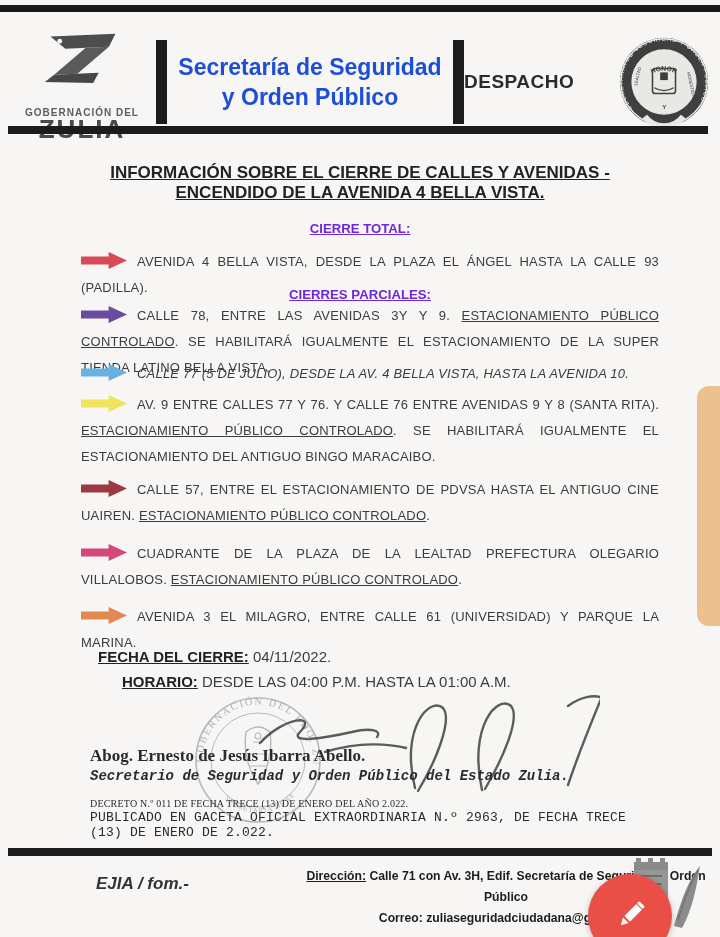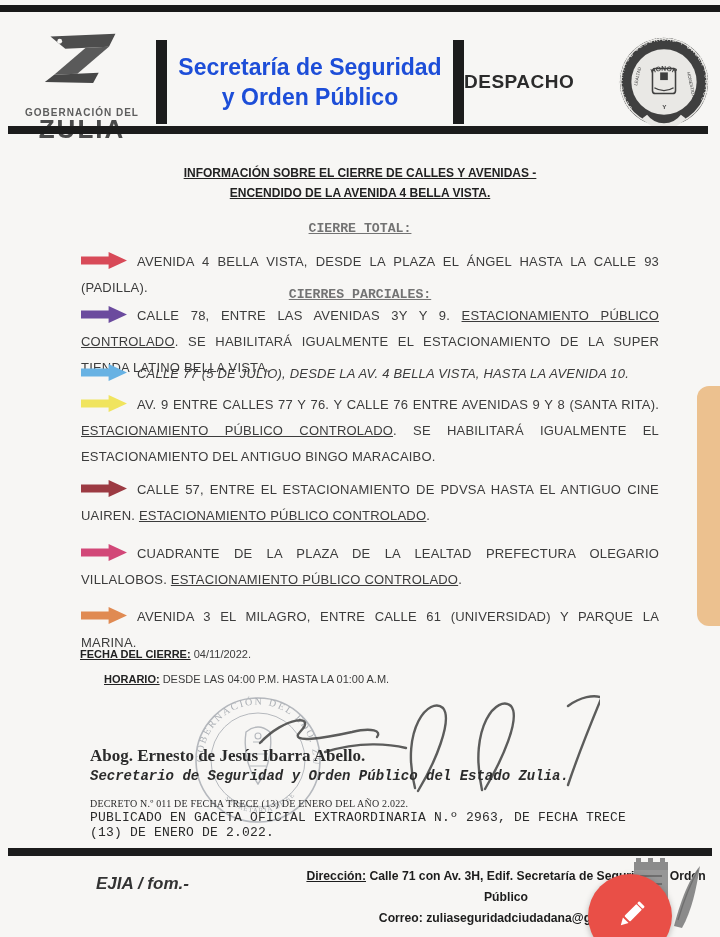--- a/index.html
+++ b/index.html
@@ -15,40 +15,40 @@
   .logo-name{font-size:26px;font-weight:900;letter-spacing:2px;color:#4a4a4a;line-height:22px;}
   .vbar{width:11px;height:84px;background:#1c1c1c;}
   .org-title{flex:1;text-align:center;font-weight:bold;font-size:23px;color:#1d4ed8;line-height:30px;}
   .office{width:150px;text-align:left;font-weight:bold;font-size:19px;letter-spacing:.5px;color:#2b2b2b;}
   .seal-box{width:96px;height:100px;margin-left:2px;}
   .hr-bar{position:absolute;left:8px;width:700px;height:8px;background:#1c1c1c;}
   .hr1{top:126px;}
   .hr2{top:848px;width:704px;}
 
   
-  .doc-title{position:absolute;top:163px;left:60px;width:600px;text-align:center;font-weight:bold;font-size:12px;color:#222;line-height:20px;}
+  .doc-title{position:absolute;top:163px;left:60px;width:600px;text-align:center;font-weight:bold;font-size:17px;color:#222;line-height:20px;}
   .doc-title div{text-decoration:underline;}
-  .heading{position:absolute;left:60px;width:600px;text-align:center;font-weight:bold;font-size:13.2px;color:#737373;font-family:Liberation Mono, monospace;}
+  .heading{position:absolute;left:60px;width:600px;text-align:center;font-weight:bold;font-size:13.2px;color:#6d28d9;}
   .heading span{text-decoration:underline;}
   .h-total{top:221px;}
   .h-partial{top:287px;}
 
   .item{position:absolute;left:81px;width:578px;font-size:13px;color:#3c3c3c;line-height:26px;letter-spacing:.2px;text-align:justify;}
   .arrow{display:inline-block;width:46px;height:17px;margin-right:10px;vertical-align:-3px;background:var(--ac,#c00);
          clip-path:polygon(0 26%,60% 26%,60% 0,100% 50%,60% 100%,60% 74%,0 74%);}
   .und{text-decoration:underline;}
   .i1{top:249px;}
   .i2{top:303px;}
   .i3{top:361px;font-style:italic;}
   .i4{top:392px;}
   .i5{top:477px;}
   .i6{top:541px;}
   .i7{top:604px;}
 
-  .meta-line{position:absolute;left:80px;font-size:11px;color:#3c3c3c;}
+  .meta-line{position:absolute;left:98px;font-size:15px;color:#3c3c3c;}
   .meta-label{font-weight:bold;text-decoration:underline;color:#222;}
   .fecha{top:648px;}
   .horario{top:673px;margin-left:24px;}
 
   
   .stamp{position:absolute;top:692px;left:190px;width:136px;height:136px;opacity:.62;}
   .sig-svg{position:absolute;top:688px;left:230px;width:370px;height:120px;}
   .sig-text{position:absolute;top:746px;left:90px;width:550px;text-align:left;color:#2b2b2b;}
   .sig-name{font-family:"Liberation Serif",serif;font-weight:bold;font-size:17px;}
   .sig-role{font-family:Liberation Mono, monospace;font-weight:bold;font-style:italic;font-size:14px;margin-top:2px;}

